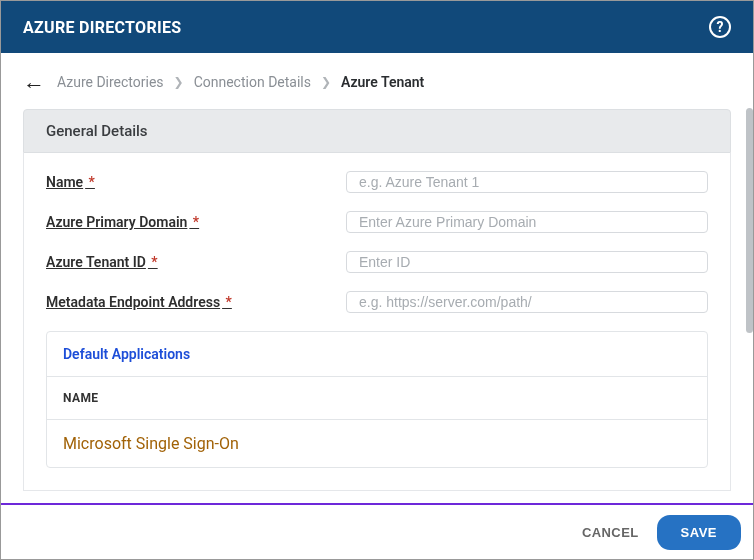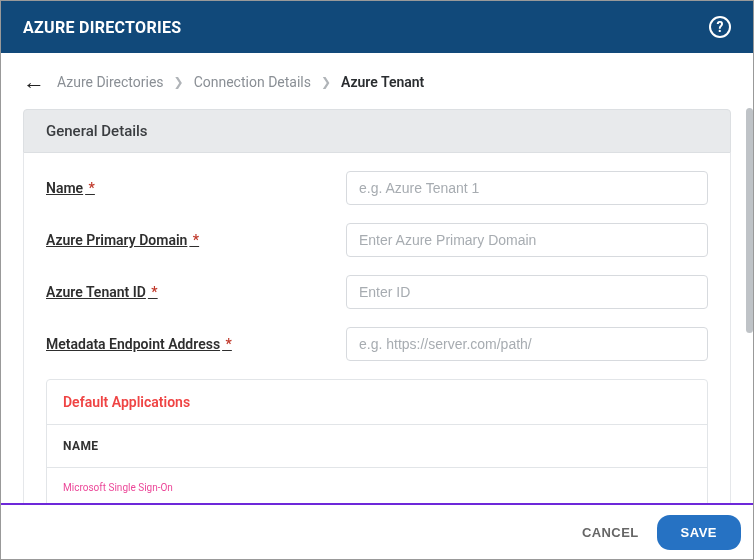--- a/index.html
+++ b/index.html
@@ -13,26 +13,26 @@
 .breadcrumb { display: flex; align-items: center; gap: 10px; font-size: 14px; }
 .breadcrumb .crumb { color: #8a8f95; cursor: pointer; }
 .breadcrumb .crumb.current { color: #2a2d30; font-weight: 600; cursor: default; }
 .breadcrumb .chev { color: #b0b4b8; font-size: 12px; }
 .content { flex: 1; overflow-y: auto; padding: 0 22px; }
 .section-header { background: #e8eaec; border: 1px solid #dcdfe2; border-radius: 4px 4px 0 0; padding: 12px 22px; font-size: 15px; color: #3a3d40; font-weight: 500; }
 .section-body { border: 1px solid #e5e7ea; border-top: none; padding: 18px 22px 22px; }
 .form-row { display: flex; align-items: center; margin-bottom: 18px; }
 .form-label { flex: 0 0 300px; font-size: 14px; font-weight: 600; color: #2e2e2e; text-decoration: underline; }
 .req { color: #c0392b; margin-left: 2px; }
-.form-input { flex: 1; height: 34px; border: 1px solid #d7dade; border-radius: 4px; padding: 0 12px; font-size: 14px; color: #333; }
+.form-input { flex: 1; height: 22px; border: 1px solid #d7dade; border-radius: 4px; padding: 0 12px; font-size: 14px; color: #333; }
 .form-input::placeholder { color: #a7acb1; }
 .subsection { border: 1px solid #e2e5e8; border-radius: 4px; margin-top: 10px; }
-.subsection-header { padding: 14px 16px; font-size: 14px; font-weight: 600; color: #ef4444; border-bottom: 1px solid #e2e5e8; }
+.subsection-header { padding: 14px 16px; font-size: 14px; font-weight: 600; color: #1d4ed8; border-bottom: 1px solid #e2e5e8; }
 .table-header { padding: 14px 16px; font-size: 12px; font-weight: 700; letter-spacing: 0.4px; color: #333; border-bottom: 1px solid #e2e5e8; }
-.table-row { padding: 14px 16px; font-size: 10px; color: #ec4899; }
+.table-row { padding: 14px 16px; font-size: 16px; color: #a16207; }
 .footer { height: 56px; display: flex; align-items: center; justify-content: flex-end; gap: 18px; padding: 0 12px; border-top: 2px solid #6d28d9; background: #fff; }
 .btn-cancel { color: #666; font-size: 13px; font-weight: 600; letter-spacing: 0.4px; cursor: pointer; background: none; border: none; }
 .btn-save { background: #2672c3; color: #fff; font-size: 13px; font-weight: 600; letter-spacing: 0.5px; border: none; border-radius: 13px; padding: 10px 24px; cursor: pointer; }
 .scroll-indicator { position: absolute; right: 1px; top: 108px; width: 7px; height: 225px; background: #bfc3c7; border-radius: 4px; }
 </style>
 </head>
 <body>
 
 <div class="modal">
 

